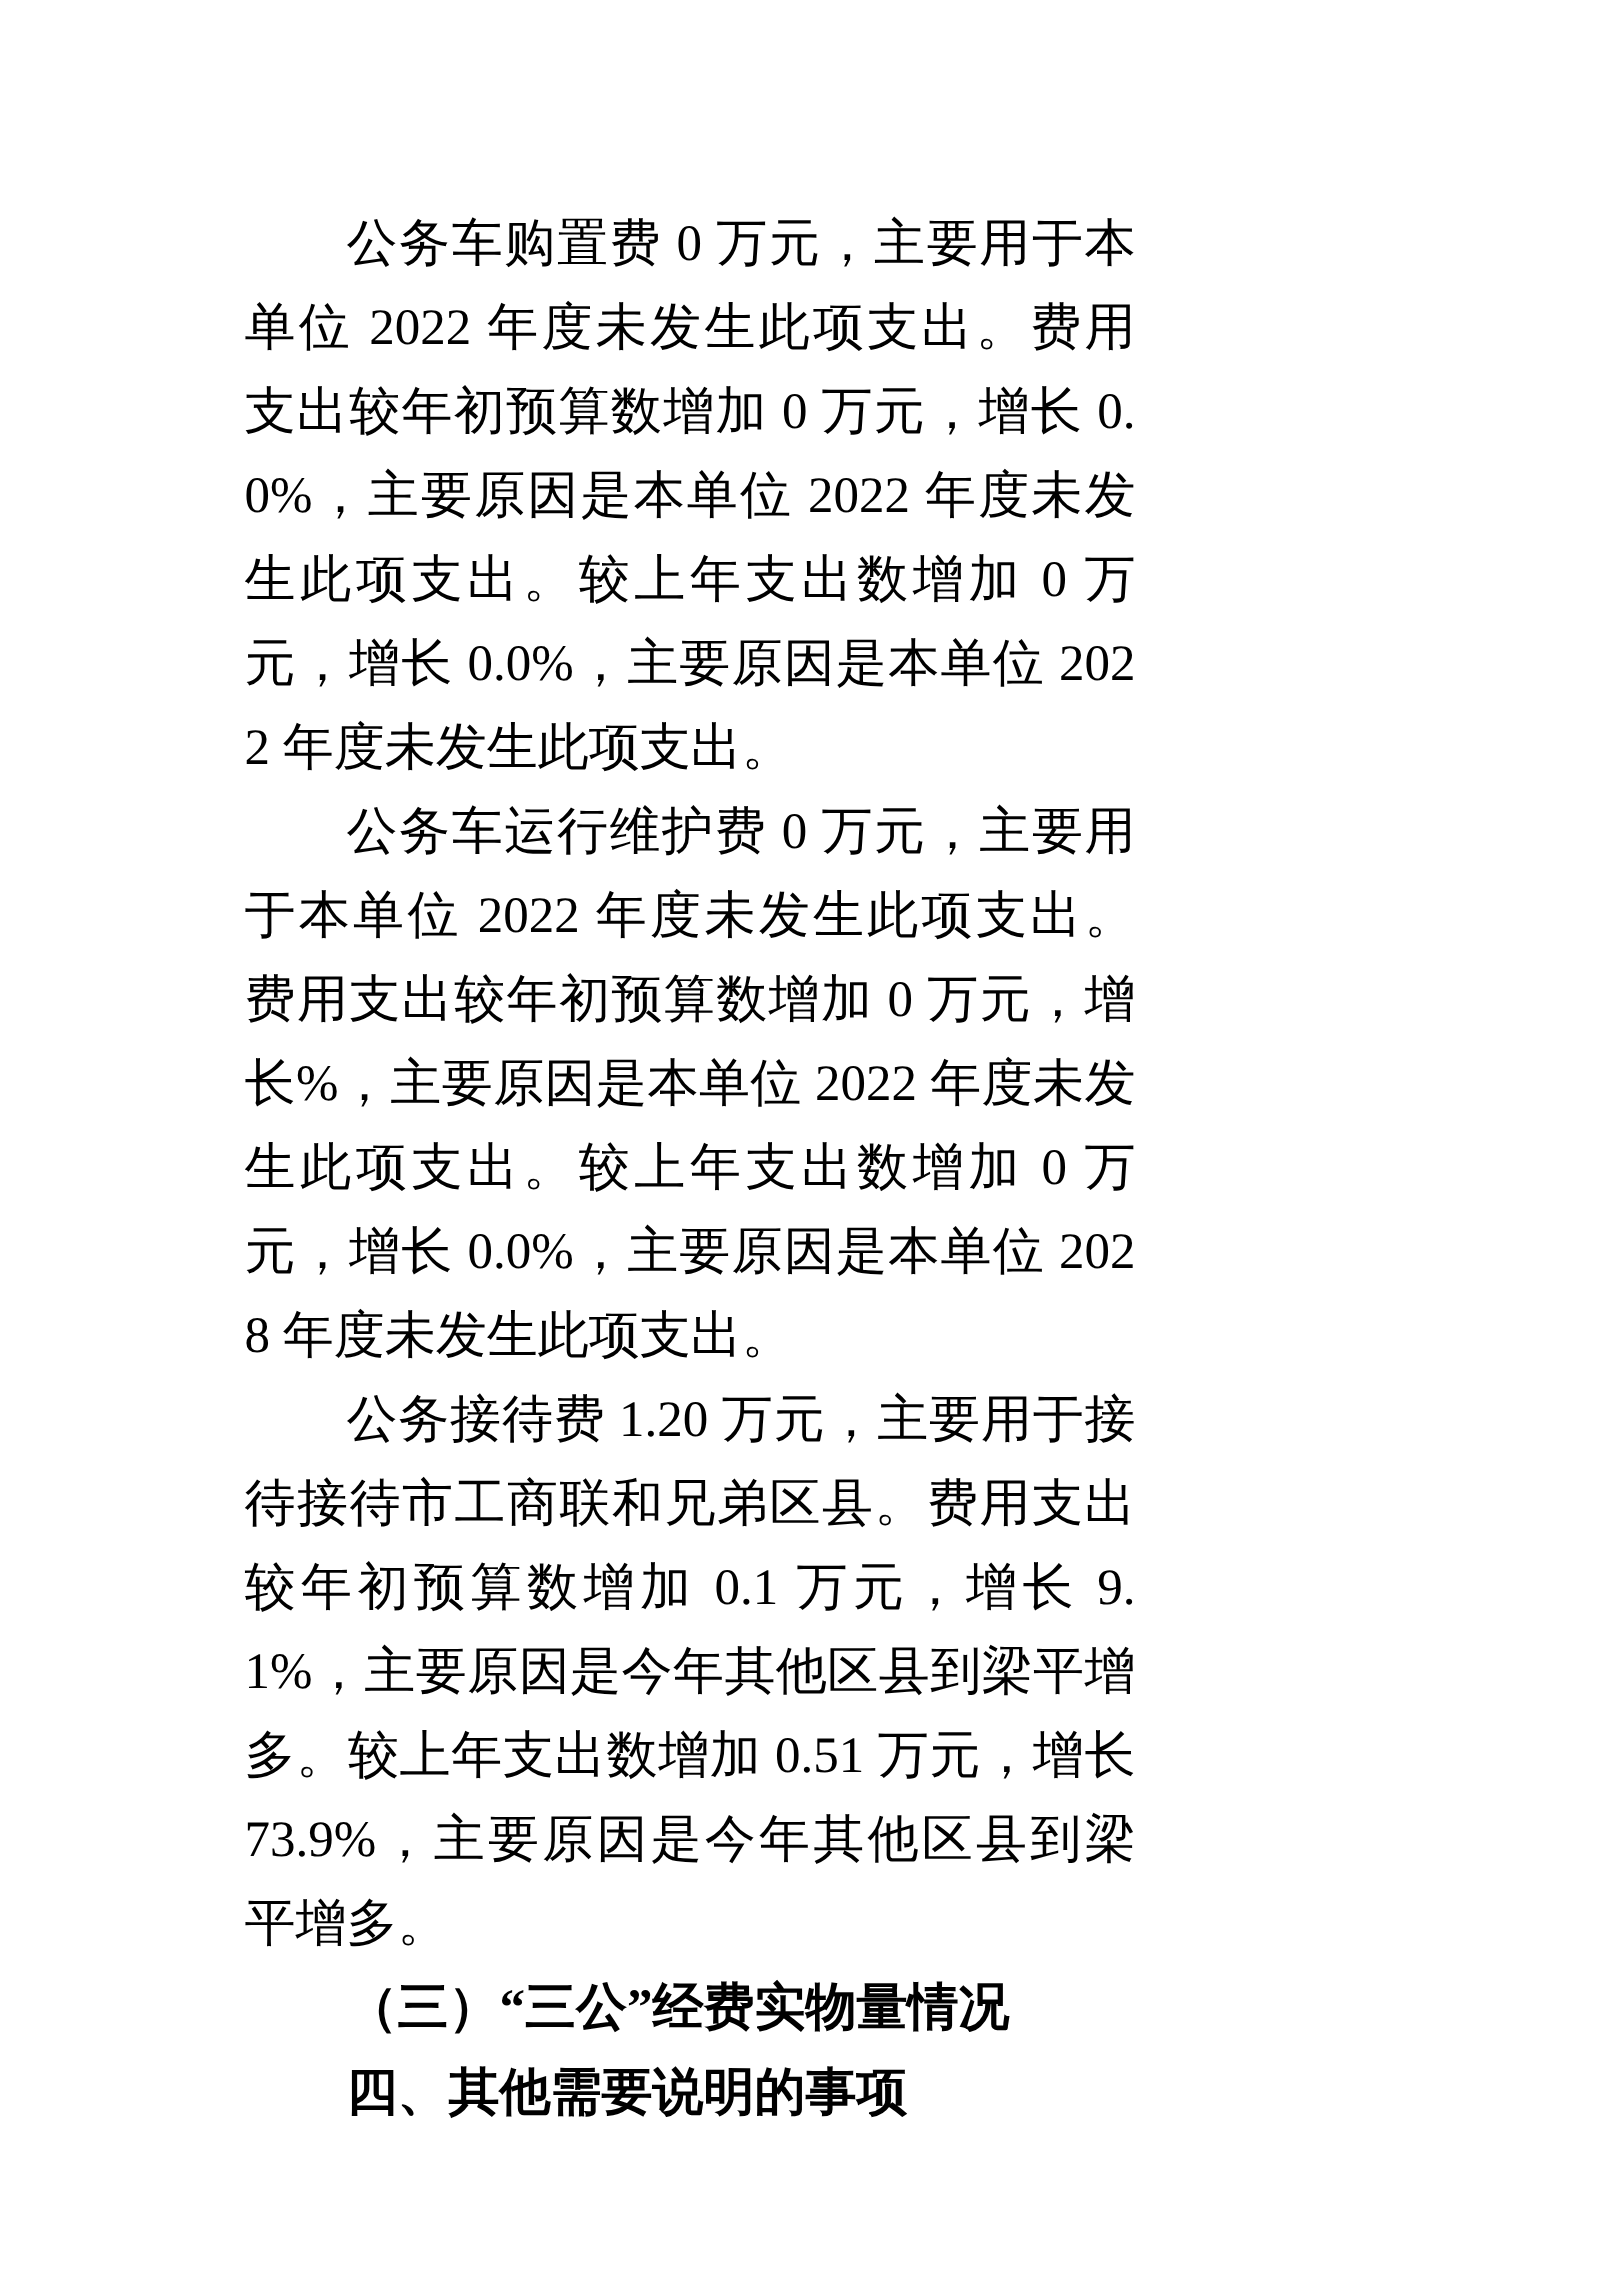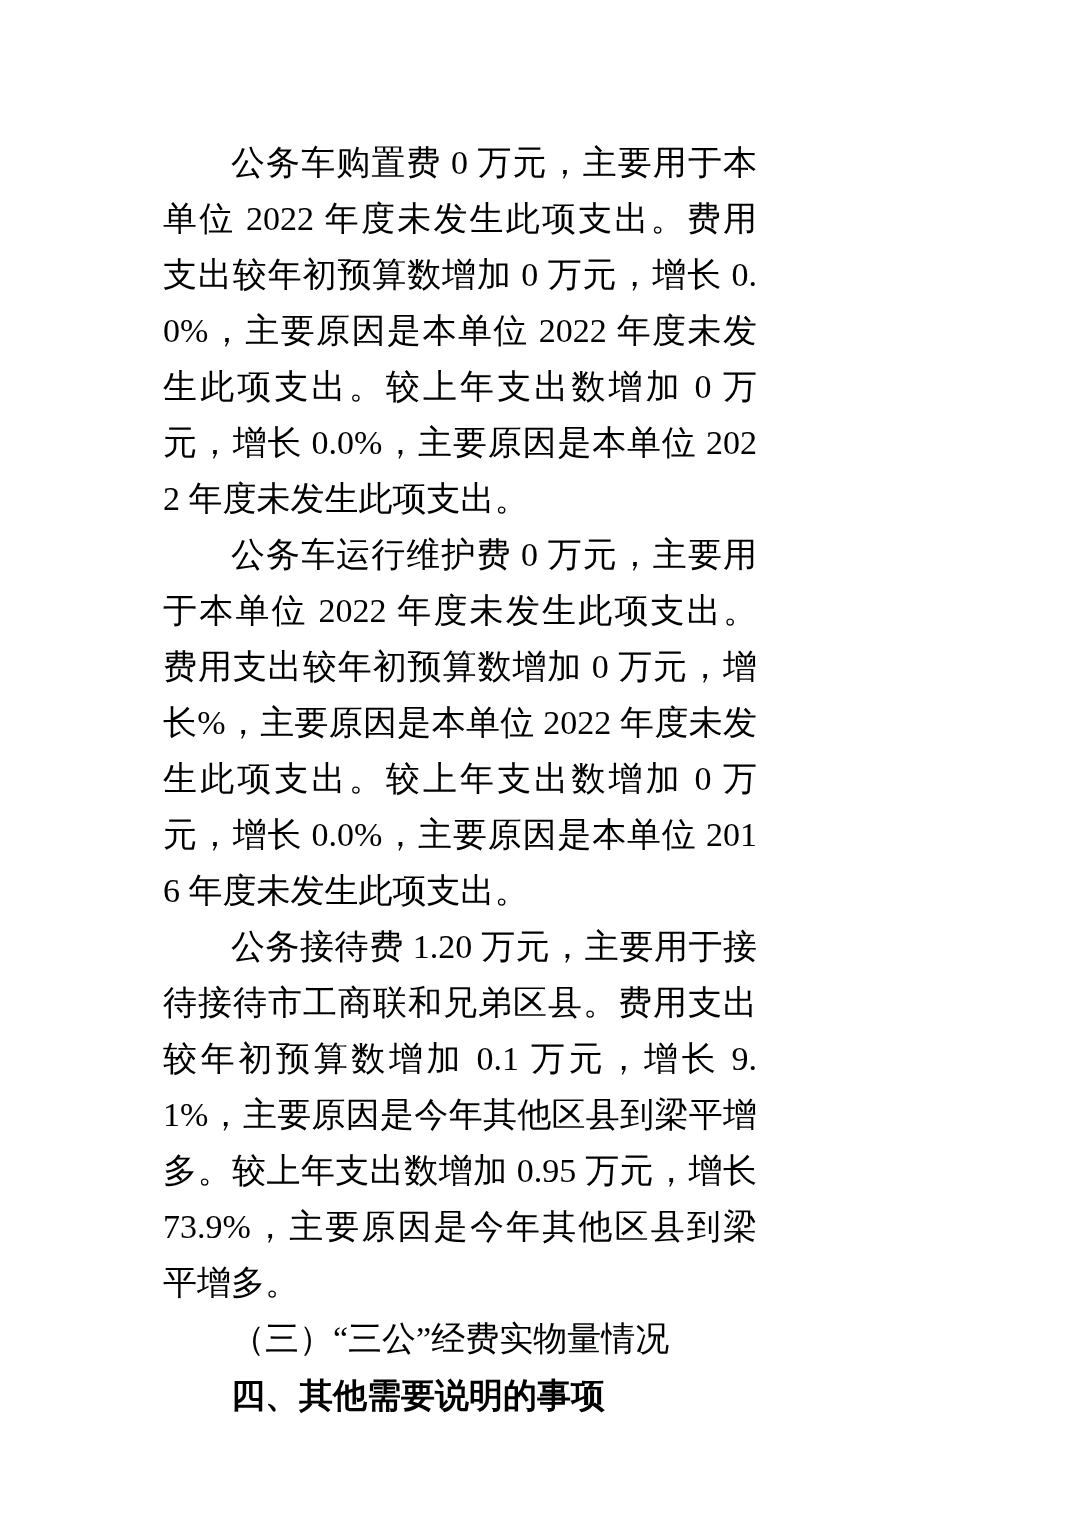--- a/index.html
+++ b/index.html
@@ -24,38 +24,38 @@
     margin: 0;
     text-align: justify;
     text-indent: 2em;
     word-break: break-all;
   }
   .heading-kai {
     margin: 0;
     text-align: left;
     text-indent: 2em;
     font-family: "Liberation Serif", "DejaVu Serif", serif;
-    font-weight: 400;
+    font-weight: 700;
   }
   .heading-bold {
     margin: 0;
     text-align: left;
     text-indent: 2em;
     font-family: "Liberation Sans", "DejaVu Sans", sans-serif;
     font-weight: 700;
   }
 </style>
 </head>
 <body>
 
 <div class="page">
   <p class="para">公务车购置费 0 万元，主要用于本单位 2022 年度未发生此项支出。费用支出较年初预算数增加 0 万元，增长 0.0%，主要原因是本单位 2022 年度未发生此项支出。较上年支出数增加 0 万元，增长 0.0%，主要原因是本单位 2022 年度未发生此项支出。</p>
 
-  <p class="para">公务车运行维护费 0 万元，主要用于本单位 2022 年度未发生此项支出。费用支出较年初预算数增加 0 万元，增长%，主要原因是本单位 2022 年度未发生此项支出。较上年支出数增加 0 万元，增长 0.0%，主要原因是本单位 2016 年度未发生此项支出。</p>
+  <p class="para">公务车运行维护费 0 万元，主要用于本单位 2022 年度未发生此项支出。费用支出较年初预算数增加 0 万元，增长%，主要原因是本单位 2022 年度未发生此项支出。较上年支出数增加 0 万元，增长 0.0%，主要原因是本单位 2028 年度未发生此项支出。</p>
 
-  <p class="para">公务接待费 1.20 万元，主要用于接待接待市工商联和兄弟区县。费用支出较年初预算数增加 0.1 万元，增长 9.1%，主要原因是今年其他区县到梁平增多。较上年支出数增加 0.95 万元，增长 73.9%，主要原因是今年其他区县到梁平增多。</p>
+  <p class="para">公务接待费 1.20 万元，主要用于接待接待市工商联和兄弟区县。费用支出较年初预算数增加 0.1 万元，增长 9.1%，主要原因是今年其他区县到梁平增多。较上年支出数增加 0.51 万元，增长 73.9%，主要原因是今年其他区县到梁平增多。</p>
 
   <p class="heading-kai">（三）“三公”经费实物量情况</p>
 
 
   <p class="heading-bold">四、其他需要说明的事项</p>
 
 </div>
 
 </body></html>

